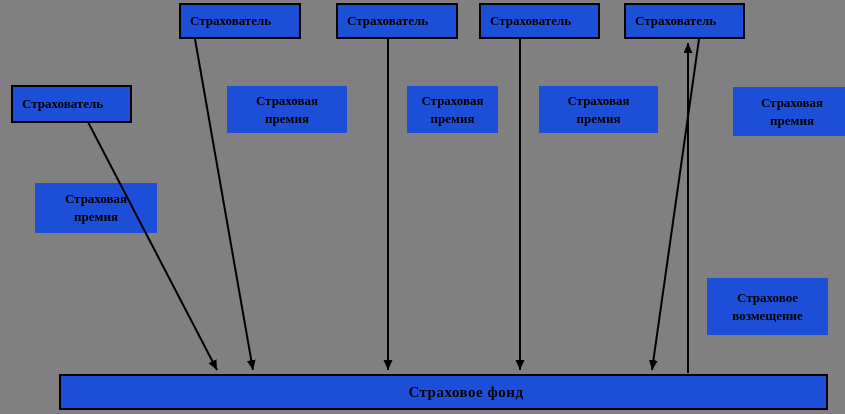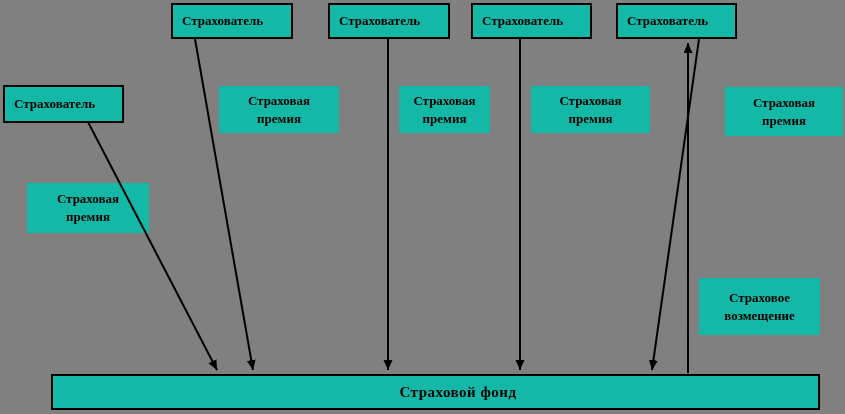--- a/index.html
+++ b/index.html
@@ -7,25 +7,26 @@
     position: relative;
     width: 845px;
     height: 414px;
     background: #808080;
     overflow: hidden;
     font-family: "Liberation Serif", "DejaVu Serif", serif;
     color: #000;
   }
   .box {
     position: absolute;
-    background: #14b8a6;
+    background: #1d4ed8;
     box-sizing: border-box;
     display: flex;
     font-weight: bold;
     z-index: 1;
+    margin-left: 8px;
   }
   .bordered { border: 2px solid #000000; }
   .insured {
     align-items: center;
     justify-content: flex-start;
     padding-left: 9px;
     font-size: 13px;
   }
   .plain-label {
     align-items: center;
@@ -69,21 +70,21 @@
   <div class="box plain-label" style="left:399px; top:86px; width:91px; height:47px;">Страховая
 премия</div>
   <div class="box plain-label" style="left:531px; top:86px; width:119px; height:47px;">Страховая
 премия</div>
   <div class="box plain-label" style="left:725px; top:87px; width:118px; height:49px;">Страховая
 премия</div>
 
   <div class="box plain-label" style="left:699px; top:278px; width:121px; height:57px;">Страховое
 возмещение</div>
 
-  <div class="box bordered fund" style="left:51px; top:374px; width:769px; height:36px;">Страховой фонд</div>
+  <div class="box bordered fund" style="left:51px; top:374px; width:769px; height:36px;">Страховое фонд</div>
 
   <svg class="arrow-layer" viewBox="0 0 845 414">
     <defs>
       <marker id="ah" markerUnits="userSpaceOnUse" markerWidth="12" markerHeight="11" refX="10" refY="4.5" orient="auto">
         <path d="M0,0 L10,4.5 L0,9 Z" fill="#000000"></path>
       </marker>
     </defs>
     <line x1="88" y1="122" x2="217" y2="370" marker-end="url(#ah)"></line>
     <line x1="195" y1="39" x2="253" y2="370" marker-end="url(#ah)"></line>
     <line x1="388" y1="39" x2="388" y2="370" marker-end="url(#ah)"></line>

